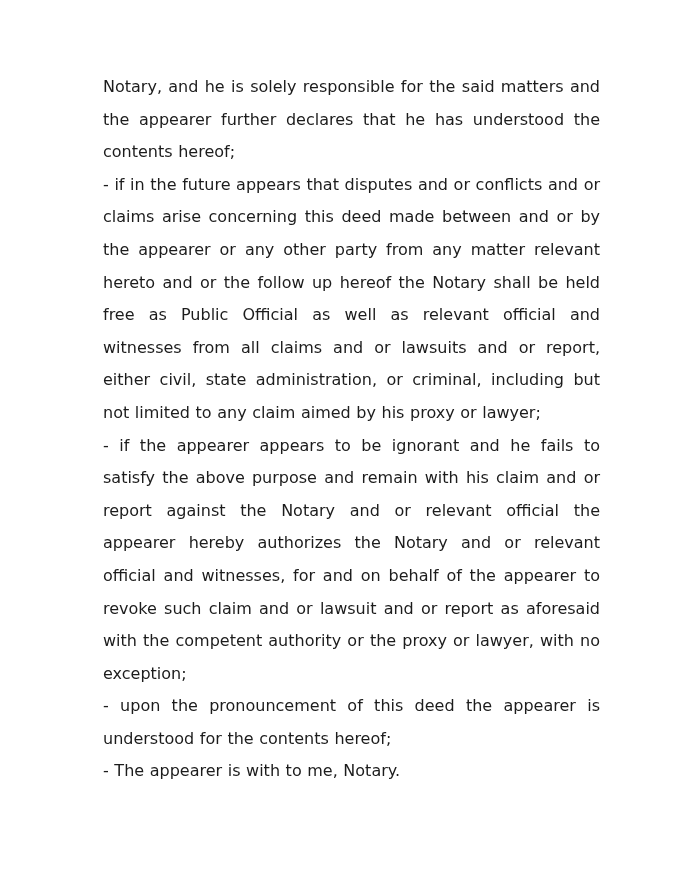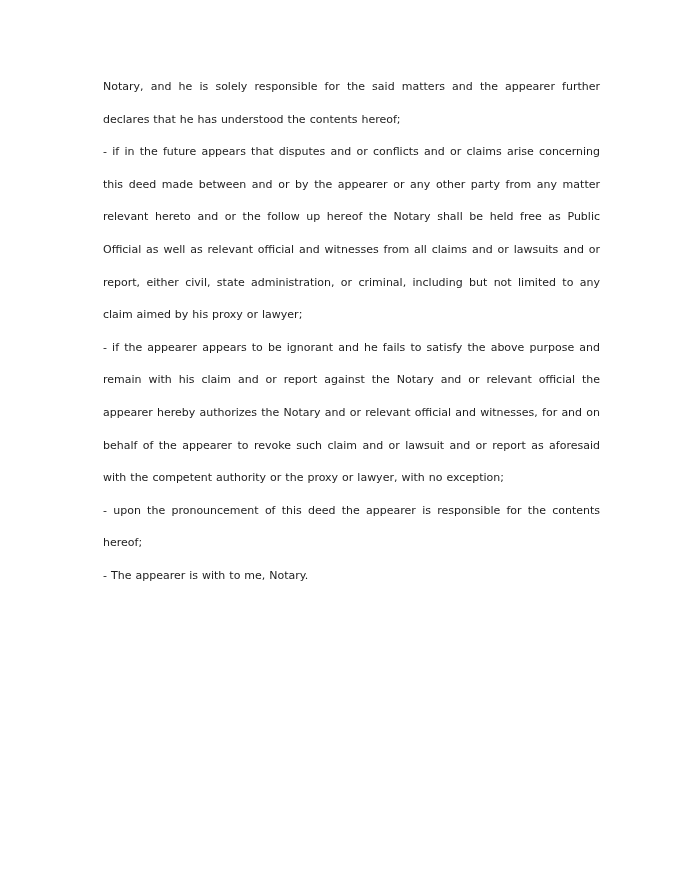--- a/index.html
+++ b/index.html
@@ -21,35 +21,35 @@
     width: 680px;
     height: 880px;
     background: #ffffff;
   }
   .doc-body {
     position: absolute;
     left: 103px;
     top: 71px;
     width: 497px;
     color: #1c1c1c;
-    font-size: 11px;
+    font-size: 16px;
     line-height: 32.6px;
   }
   .doc-body p {
     margin: 0;
     padding: 0;
     text-align: justify;
     text-justify: inter-word;
     word-spacing: 0.5px;
   }
 </style>
 </head>
 <body>
 
 <div class="page">
   <div class="doc-body">
     <p>Notary, and he is solely responsible for the said matters and the appearer further declares that he has understood the contents hereof;</p>
     <p>- if in the future appears that disputes and or conflicts and or claims arise concerning this deed made between and or by the appearer or any other party from any matter relevant hereto and or the follow up hereof the Notary shall be held free as Public Official as well as relevant official and witnesses from all claims and or lawsuits and or report, either civil, state administration, or criminal, including but not limited to any claim aimed by his proxy or lawyer;</p>
     <p>- if the appearer appears to be ignorant and he fails to satisfy the above purpose and remain with his claim and or report against the Notary and or relevant official the appearer hereby authorizes the Notary and or relevant official and witnesses, for and on behalf of the appearer to revoke such claim and or lawsuit and or report as aforesaid with the competent authority or the proxy or lawyer, with no exception;</p>
-    <p>- upon the pronouncement of this deed the appearer is responsible for the contents hereof;</p>
+    <p>- upon the pronouncement of this deed the appearer is understood for the contents hereof;</p>
     <p>- The appearer is with to me, Notary.</p>
   </div>
 </div>
 
 </body></html>

